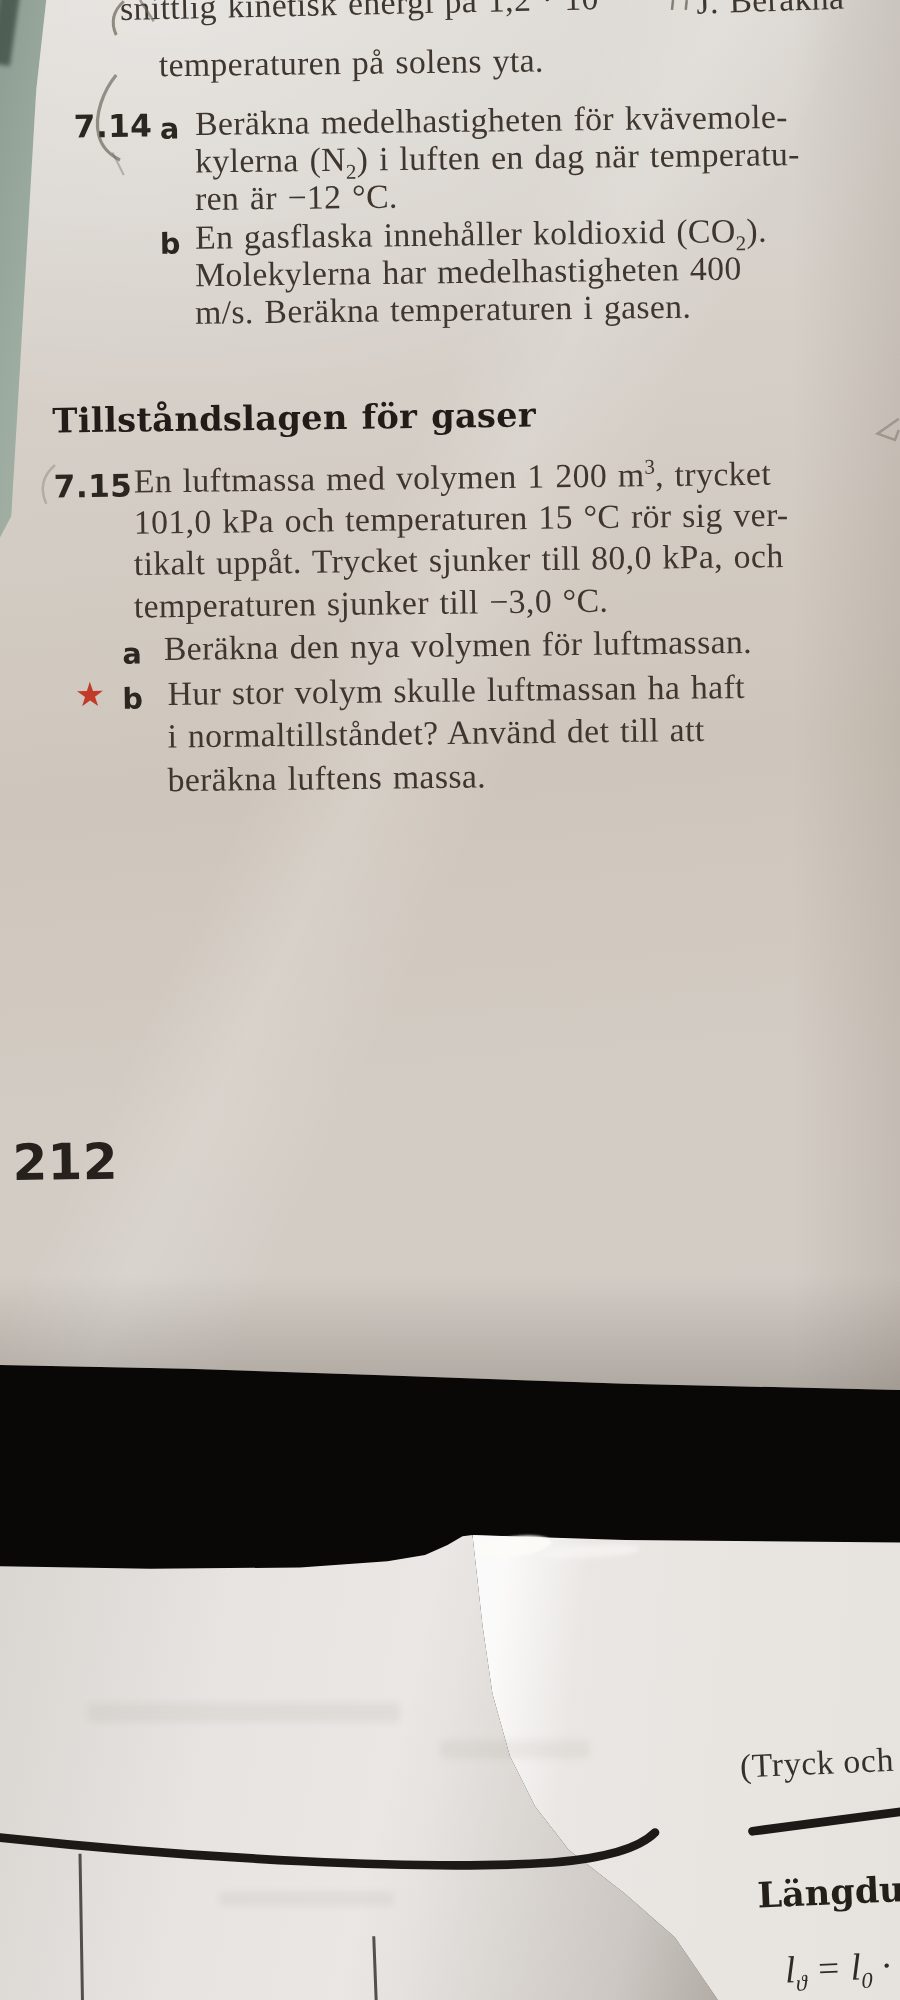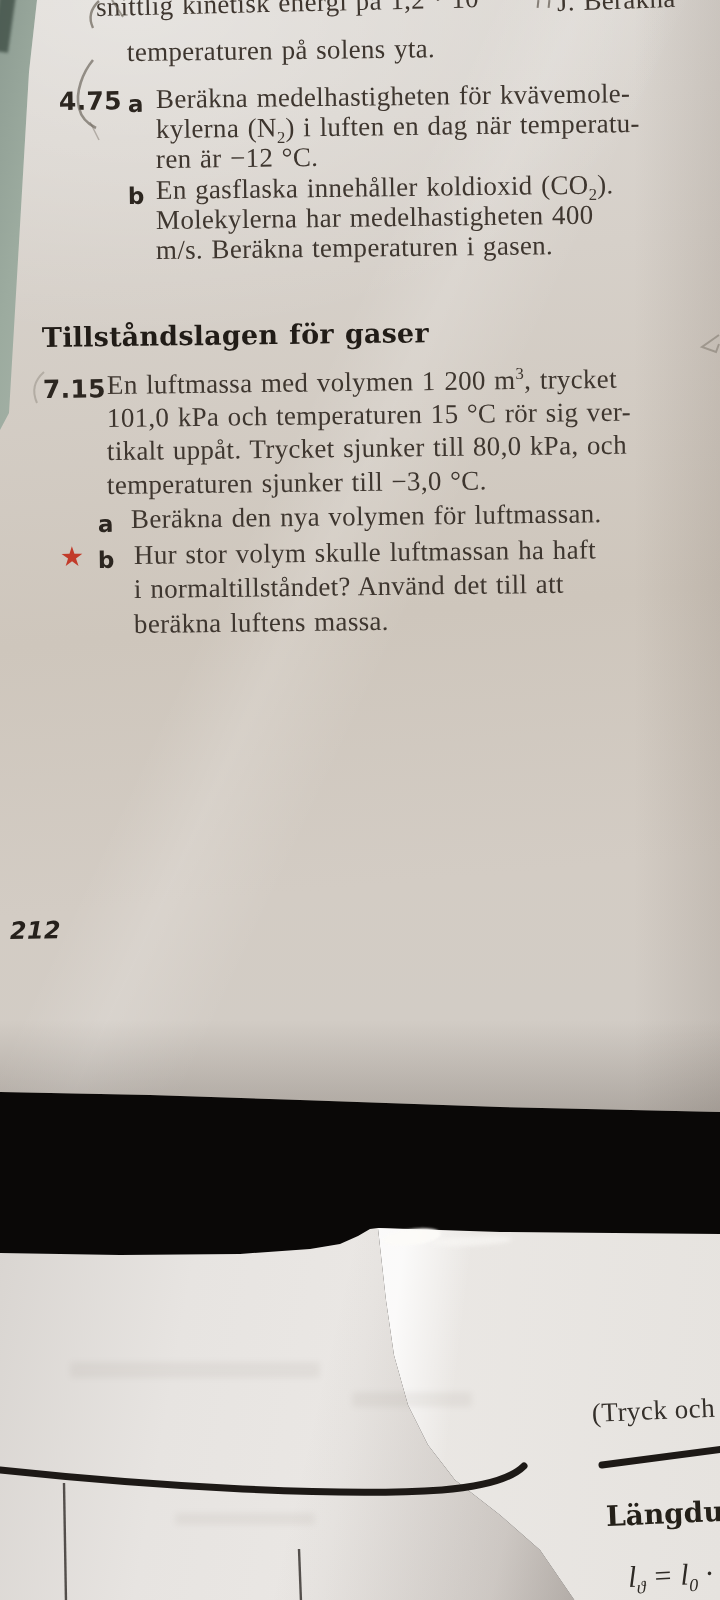--- a/index.html
+++ b/index.html
@@ -42,21 +42,21 @@
   }
 
   
   .t{position:absolute;white-space:nowrap;color:#3e362f;font-size:27px;line-height:32px;
      letter-spacing:.3px;word-spacing:1.5px;transform:rotate(-.7deg);transform-origin:left center;}
   .num{font-family:"DejaVu Sans",sans-serif;font-weight:bold;font-size:25px;color:#2c2620;}
   .lbl{font-family:"DejaVu Sans",sans-serif;font-weight:bold;font-size:23px;color:#2c2620;}
   .headline{font-family:"DejaVu Serif",serif;font-weight:bold;font-size:27px;color:#211c17;letter-spacing:.2px;}
   sub{font-size:.62em;line-height:0;}
   .supsc{font-size:.62em;vertical-align:super;line-height:0;}
-  .pgnum{font-family:"DejaVu Sans",sans-serif;font-weight:bold;font-size:24px;color:#26211c;font-style:italic;}
+  .pgnum{font-family:"DejaVu Sans",sans-serif;font-weight:bold;font-size:40px;color:#26211c;}
   .star{color:#c23b2a;font-size:27px;font-family:"DejaVu Sans",sans-serif;}
   .exp-tick{position:absolute;width:2px;height:8px;background:#544c42;opacity:.65;}
 
   
   .page-bl{
     left:0;top:1225px;width:600px;height:376px;
     background:linear-gradient(100deg,#d9d5d1 0%,#e7e4e1 30%,#eae7e4 58%,#ded9d5 100%);
     clip-path:polygon(0px 28px,120px 30px,240px 29px,310px 24px,340px 19px,358px 11px,370px 4px,378px 3px,
                       386px 75px,394px 130px,408px 180px,428px 220px,455px 255px,500px 290px,540px 325px,575px 376px,0px 376px);
   }
@@ -102,21 +102,21 @@
   <div class="abs gap-band"></div>
 
   <div class="abs page-top">
 
     <div class="t" style="left:96px;top:-9px;transform:rotate(-1.3deg);">snittlig kinetisk energi på 1,2 · 10</div>
     <span class="exp-tick" style="left:537px;top:0px;transform:rotate(6deg);"></span>
     <span class="exp-tick" style="left:548px;top:0px;transform:rotate(6deg);"></span>
     <div class="t" style="left:557px;top:-14px;transform:rotate(-2deg);">J. Beräkna</div>
     <div class="t" style="left:127px;top:36px;">temperaturen på solens yta.</div>
 
-    <div class="t num" style="left:59px;top:86px;">4.75</div>
+    <div class="t num" style="left:59px;top:86px;">7.14</div>
     <div class="t lbl" style="left:128px;top:88px;">a</div>
     <div class="t" style="left:156px;top:83px;">Beräkna medelhastigheten för kvävemole-</div>
     <div class="t" style="left:156px;top:113px;"><span>kylerna (N</span><sub>2</sub><span>) i luften en dag när temperatu-</span></div>
     <div class="t" style="left:156px;top:143px;">ren är −12 °C.</div>
     <div class="t lbl" style="left:128px;top:180px;">b</div>
     <div class="t" style="left:156px;top:174px;"><span>En gasflaska innehåller koldioxid (CO</span><sub>2</sub><span>).</span></div>
     <div class="t" style="left:156px;top:204px;">Molekylerna har medelhastigheten 400</div>
     <div class="t" style="left:156px;top:234px;">m/s. Beräkna temperaturen i gasen.</div>
 
     <div class="t headline" style="left:42px;top:322px;">Tillståndslagen för gaser</div>

